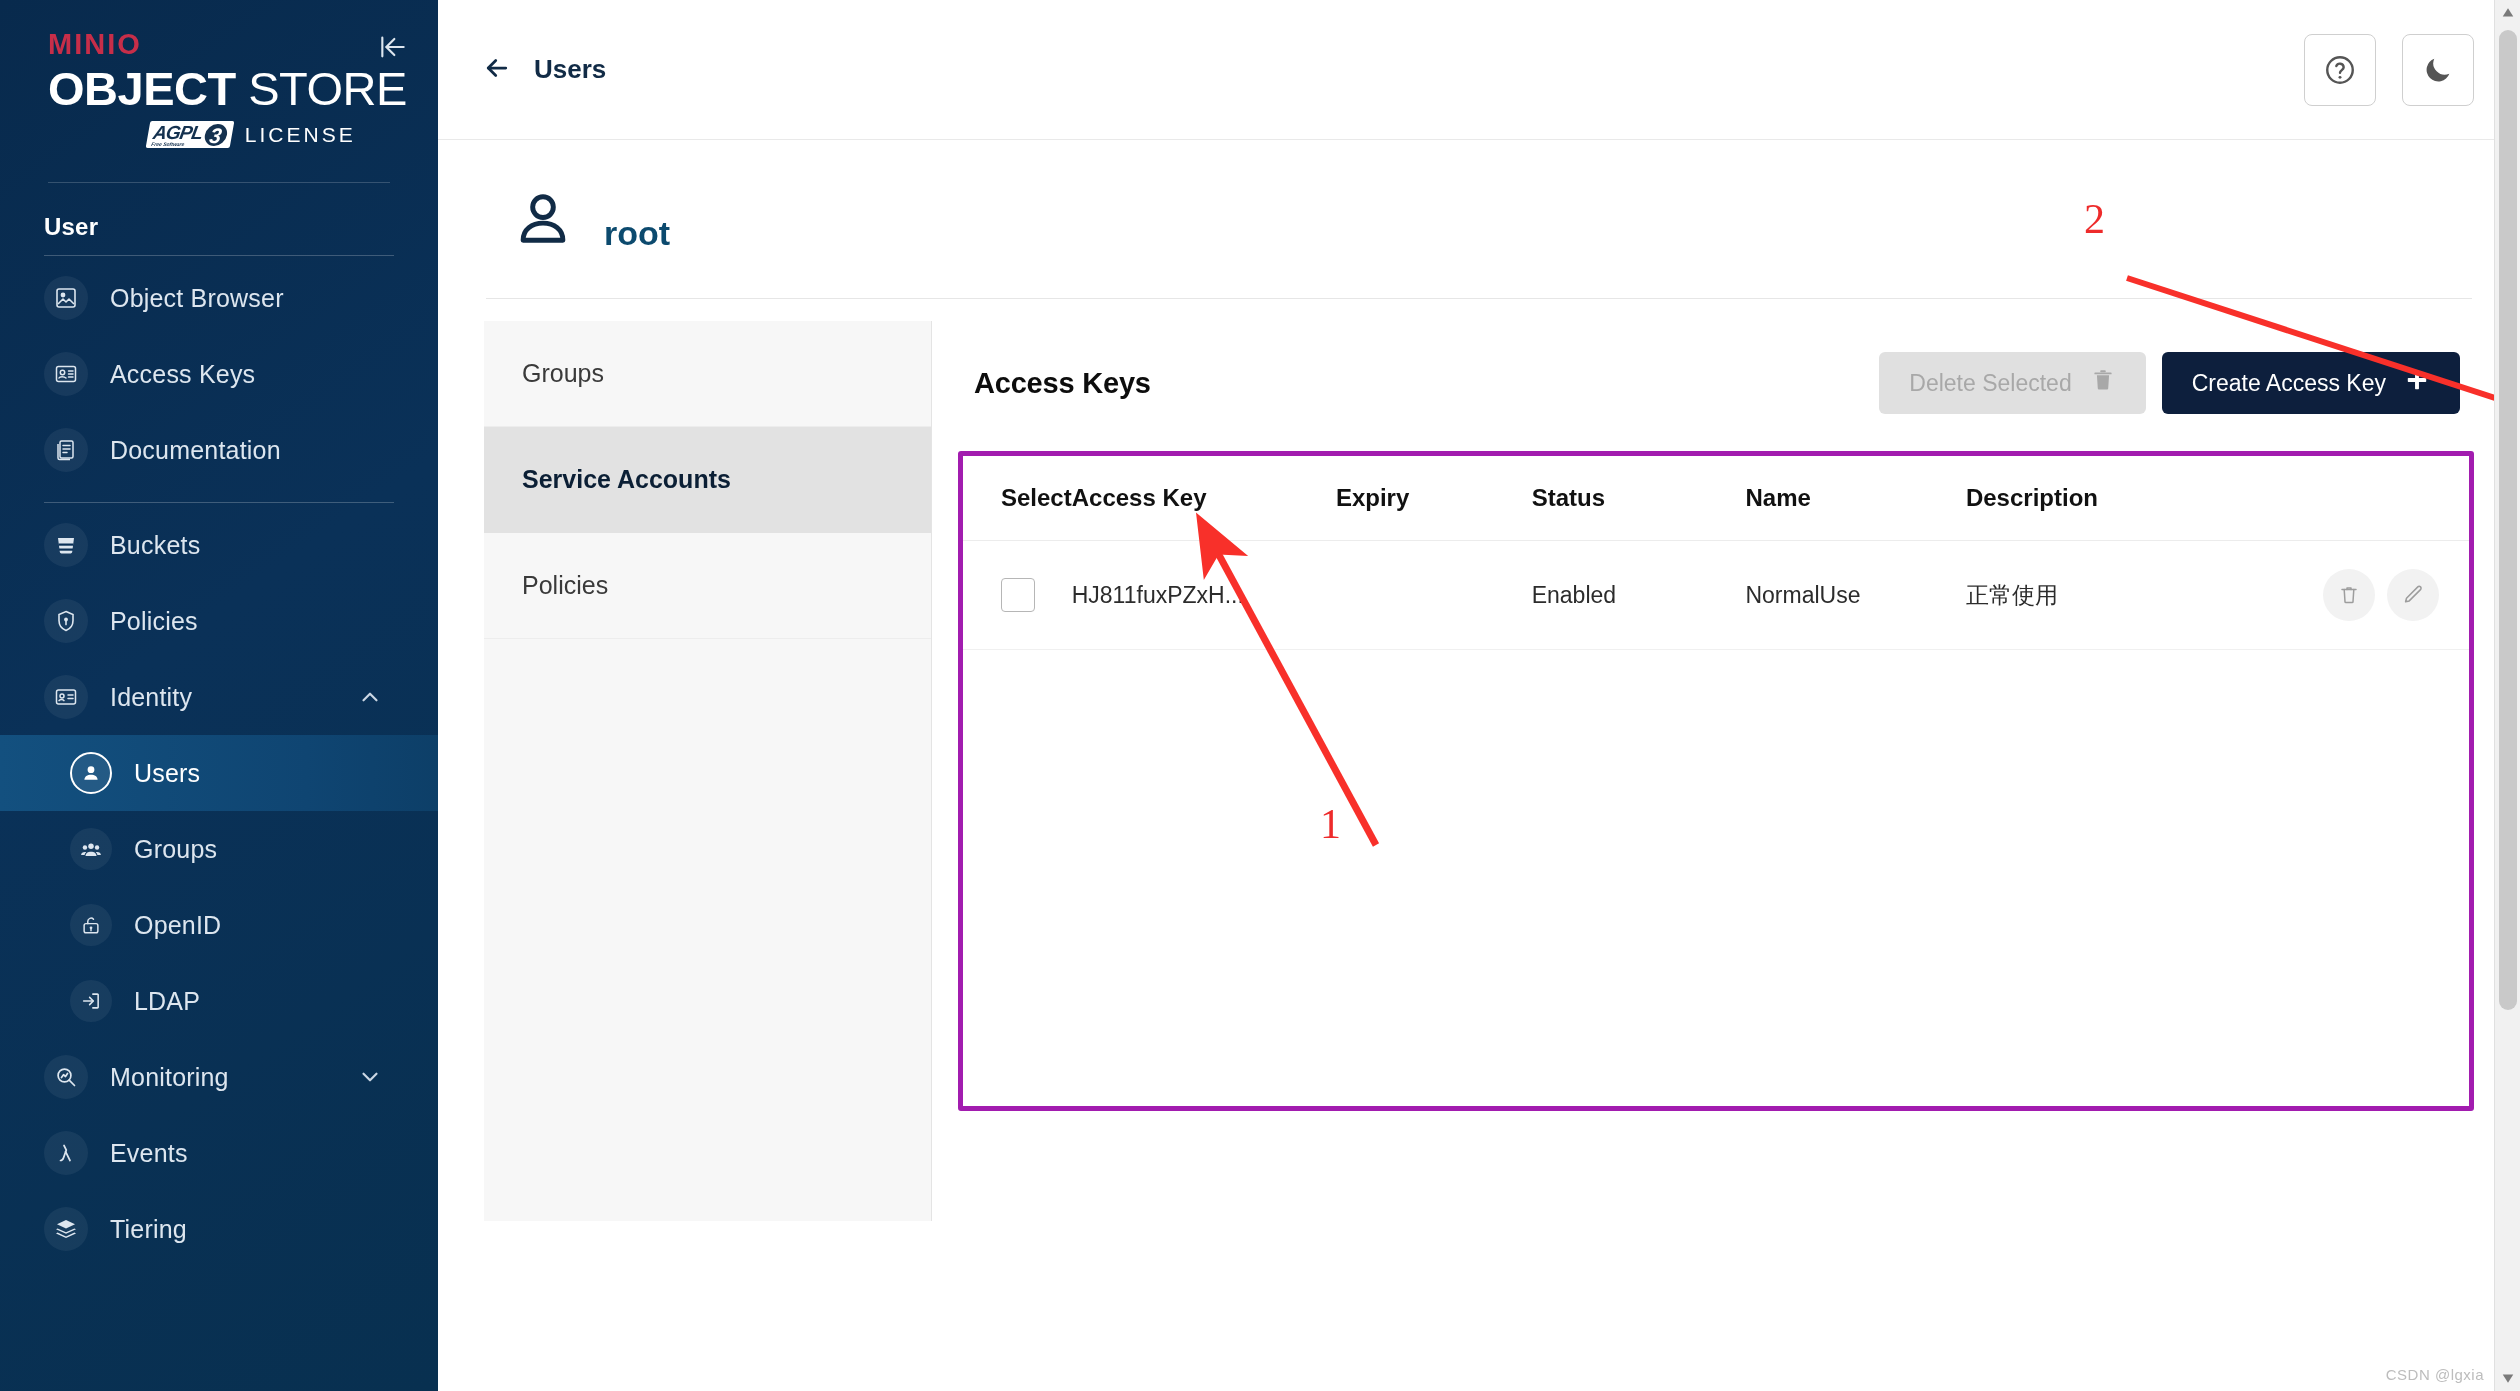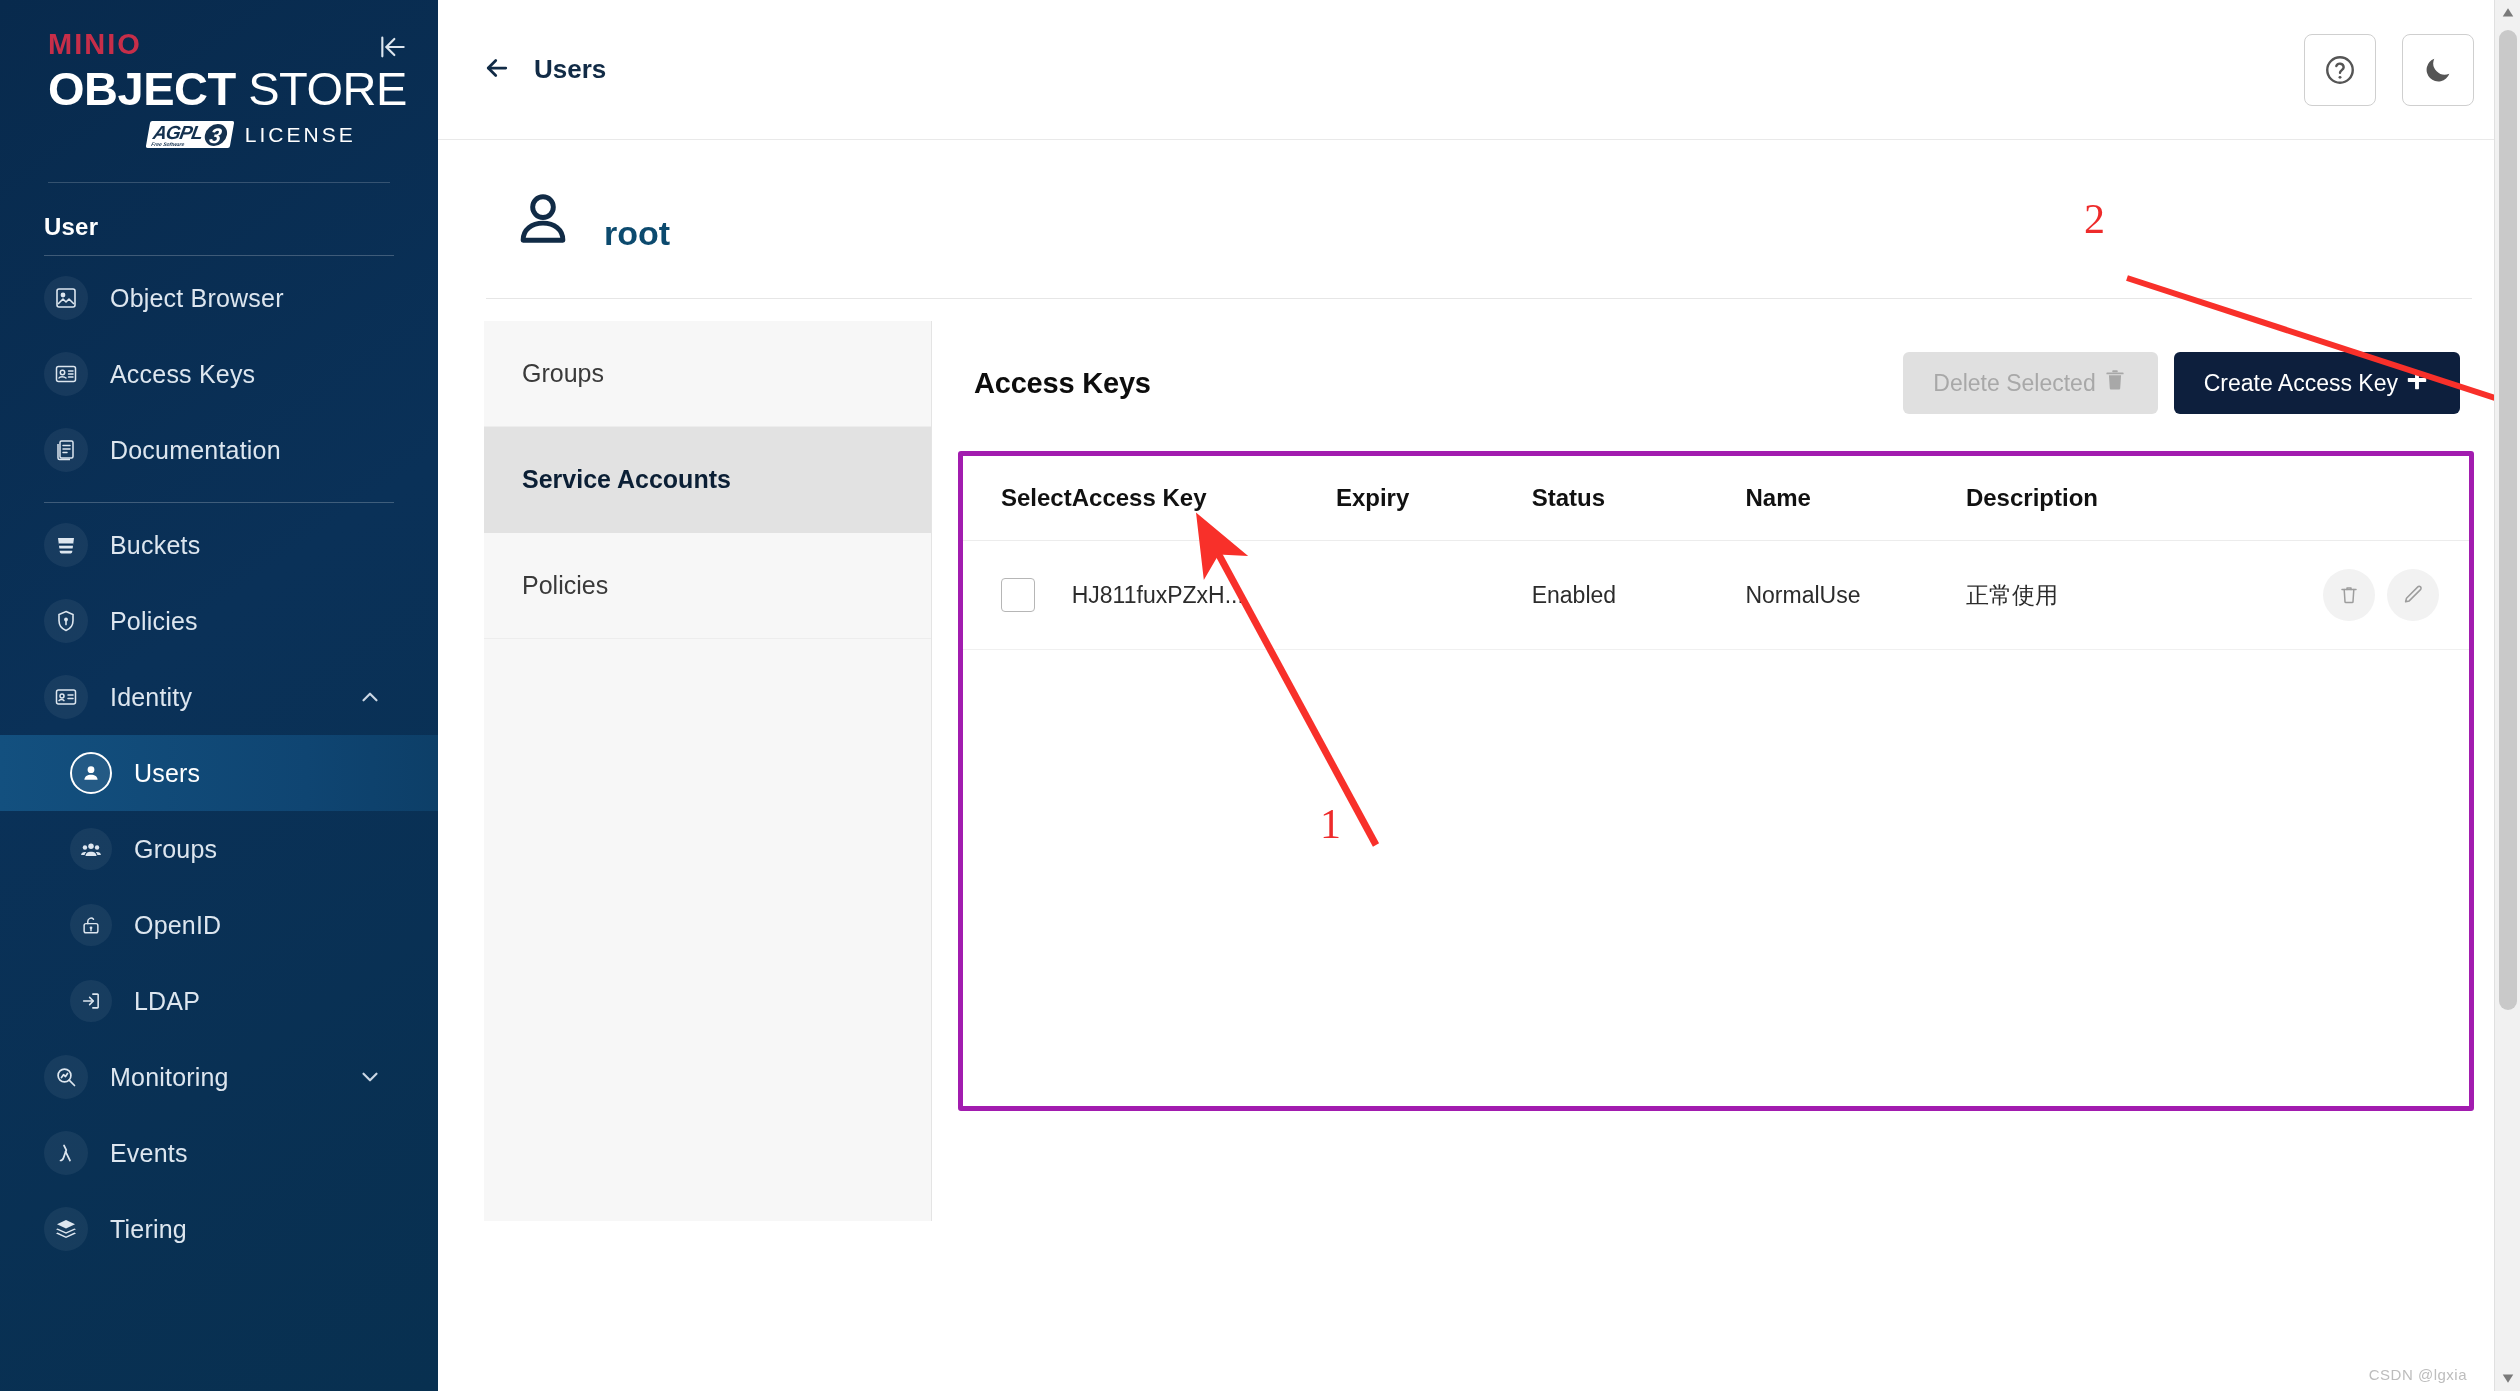--- a/index.html
+++ b/index.html
@@ -120,21 +120,21 @@
     height: 106px; display:flex; align-items:center; padding-left: 38px;
     font-size: 25px; color:#3a3a3a; cursor:pointer; border-bottom: 1px solid #ededed;
   }
   .tab.active { background:#e2e2e2; color:#0b1f35; font-weight:700; border-bottom-color:#e2e2e2; }
 
   .keys-panel { flex:1; min-width:0; padding-top: 10px; }
   .keys-head { display:flex; align-items:center; height: 104px; padding: 0 14px 0 16px; }
   .keys-title { font-size: 29px; font-weight: 700; color:#0d0d0d; letter-spacing:-.2px; }
   .keys-btns { margin-left:auto; display:flex; gap: 16px; }
   .btn {
-    display:flex; align-items:center; gap: 6px; height: 62px; padding: 0 30px;
+    display:flex; align-items:center; gap: 18px; height: 62px; padding: 0 30px;
     border-radius: 6px; font-size: 23px; cursor:pointer; border:none; white-space:nowrap;
   }
   .btn-del { background:#e0e0e0; color:#a8a8a8; }
   .btn-create { background:#0d1f3d; color:#fff; }
 
   .table-card { border: 5px solid #a21caf; border-radius:3px; margin-top: 16px; background:#fff; height: 660px; }
   table { width:100%; border-collapse: collapse; }
   thead th {
     text-align:left; font-size:24px; font-weight:700; color:#111;
     padding: 28px 0 28px 0; border-bottom: 1px solid #ececec; white-space:nowrap;
@@ -160,21 +160,21 @@
   .anno { position:absolute; pointer-events:none; }
   .anno-num { position:absolute; color:#ee2b2b; font-size: 42px; font-weight: 400; font-family:"Liberation Serif", serif; }
 
   
   .scroll-track {
     position:absolute; right:0; top:0; width: 26px; height: 1391px; background:#f1f1f1; border-left:1px solid #e0e0e0;
   }
   .scroll-thumb { position:absolute; top: 30px; left:4px; width:18px; height: 980px; background:#c9c9c9; border-radius:9px; }
   .scroll-arrow { position:absolute; left:0; width:26px; height:26px; display:flex; align-items:center; justify-content:center; }
   .watermark {
-    position:absolute; right: 53px; bottom: 8px; color:#bdbdbd; font-size: 15px;
+    position:absolute; right: 36px; bottom: 8px; color:#bdbdbd; font-size: 15px;
     letter-spacing:.5px;
   }
 </style>
 </head>
 <body>
 
 <div class="app">
 
   <aside class="sidebar">
     <div class="logo-wrap">

